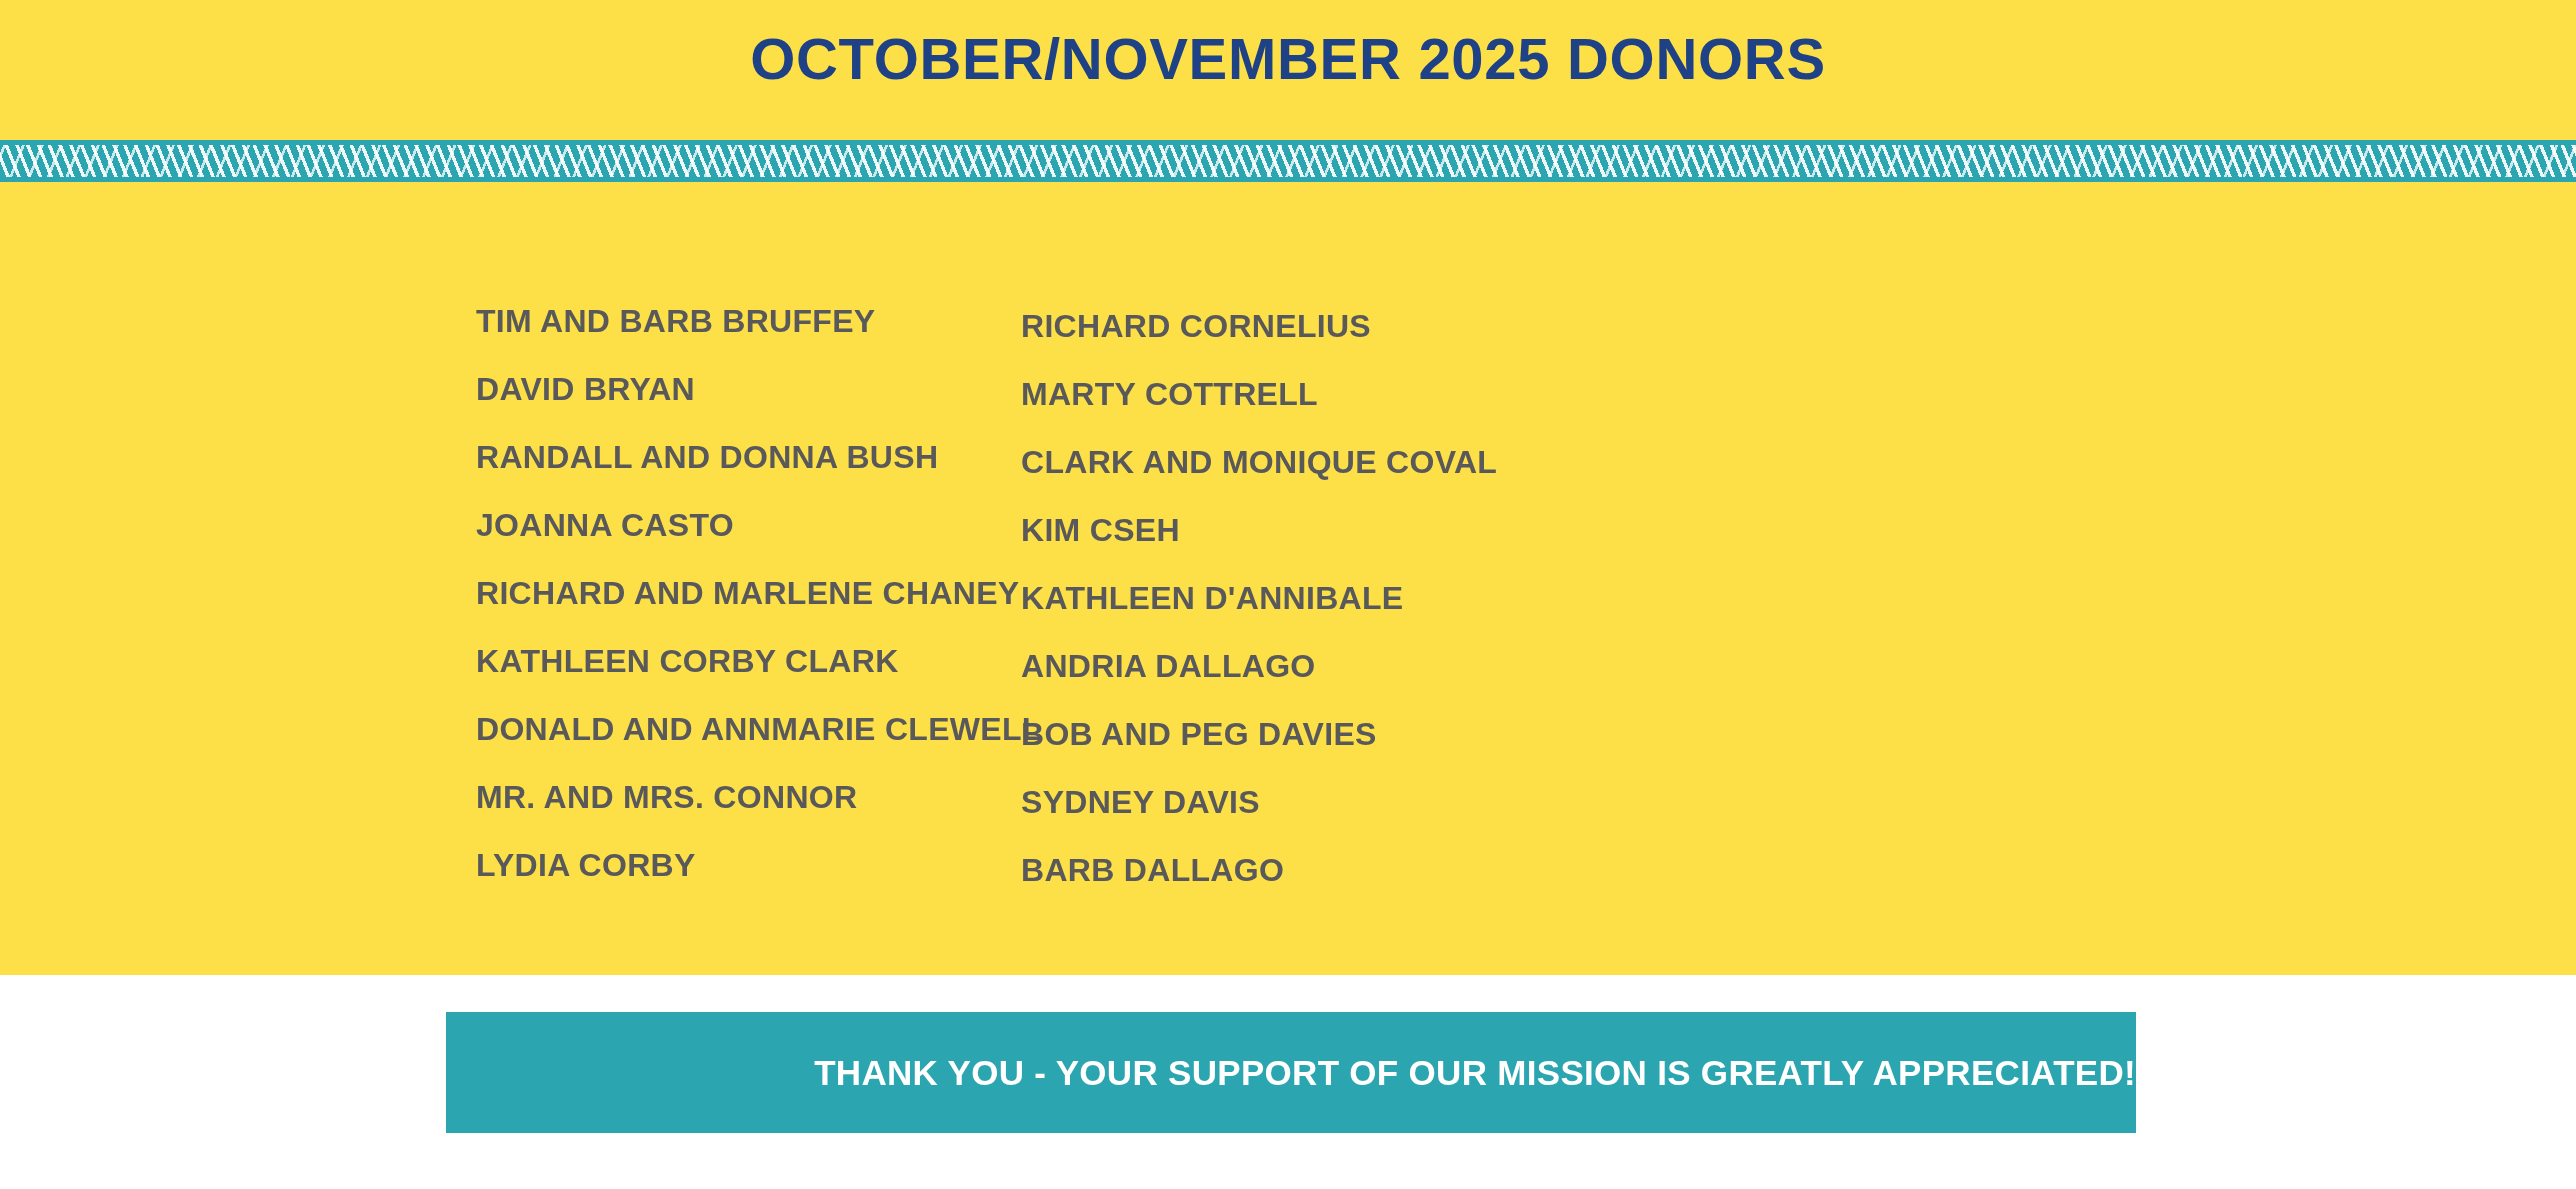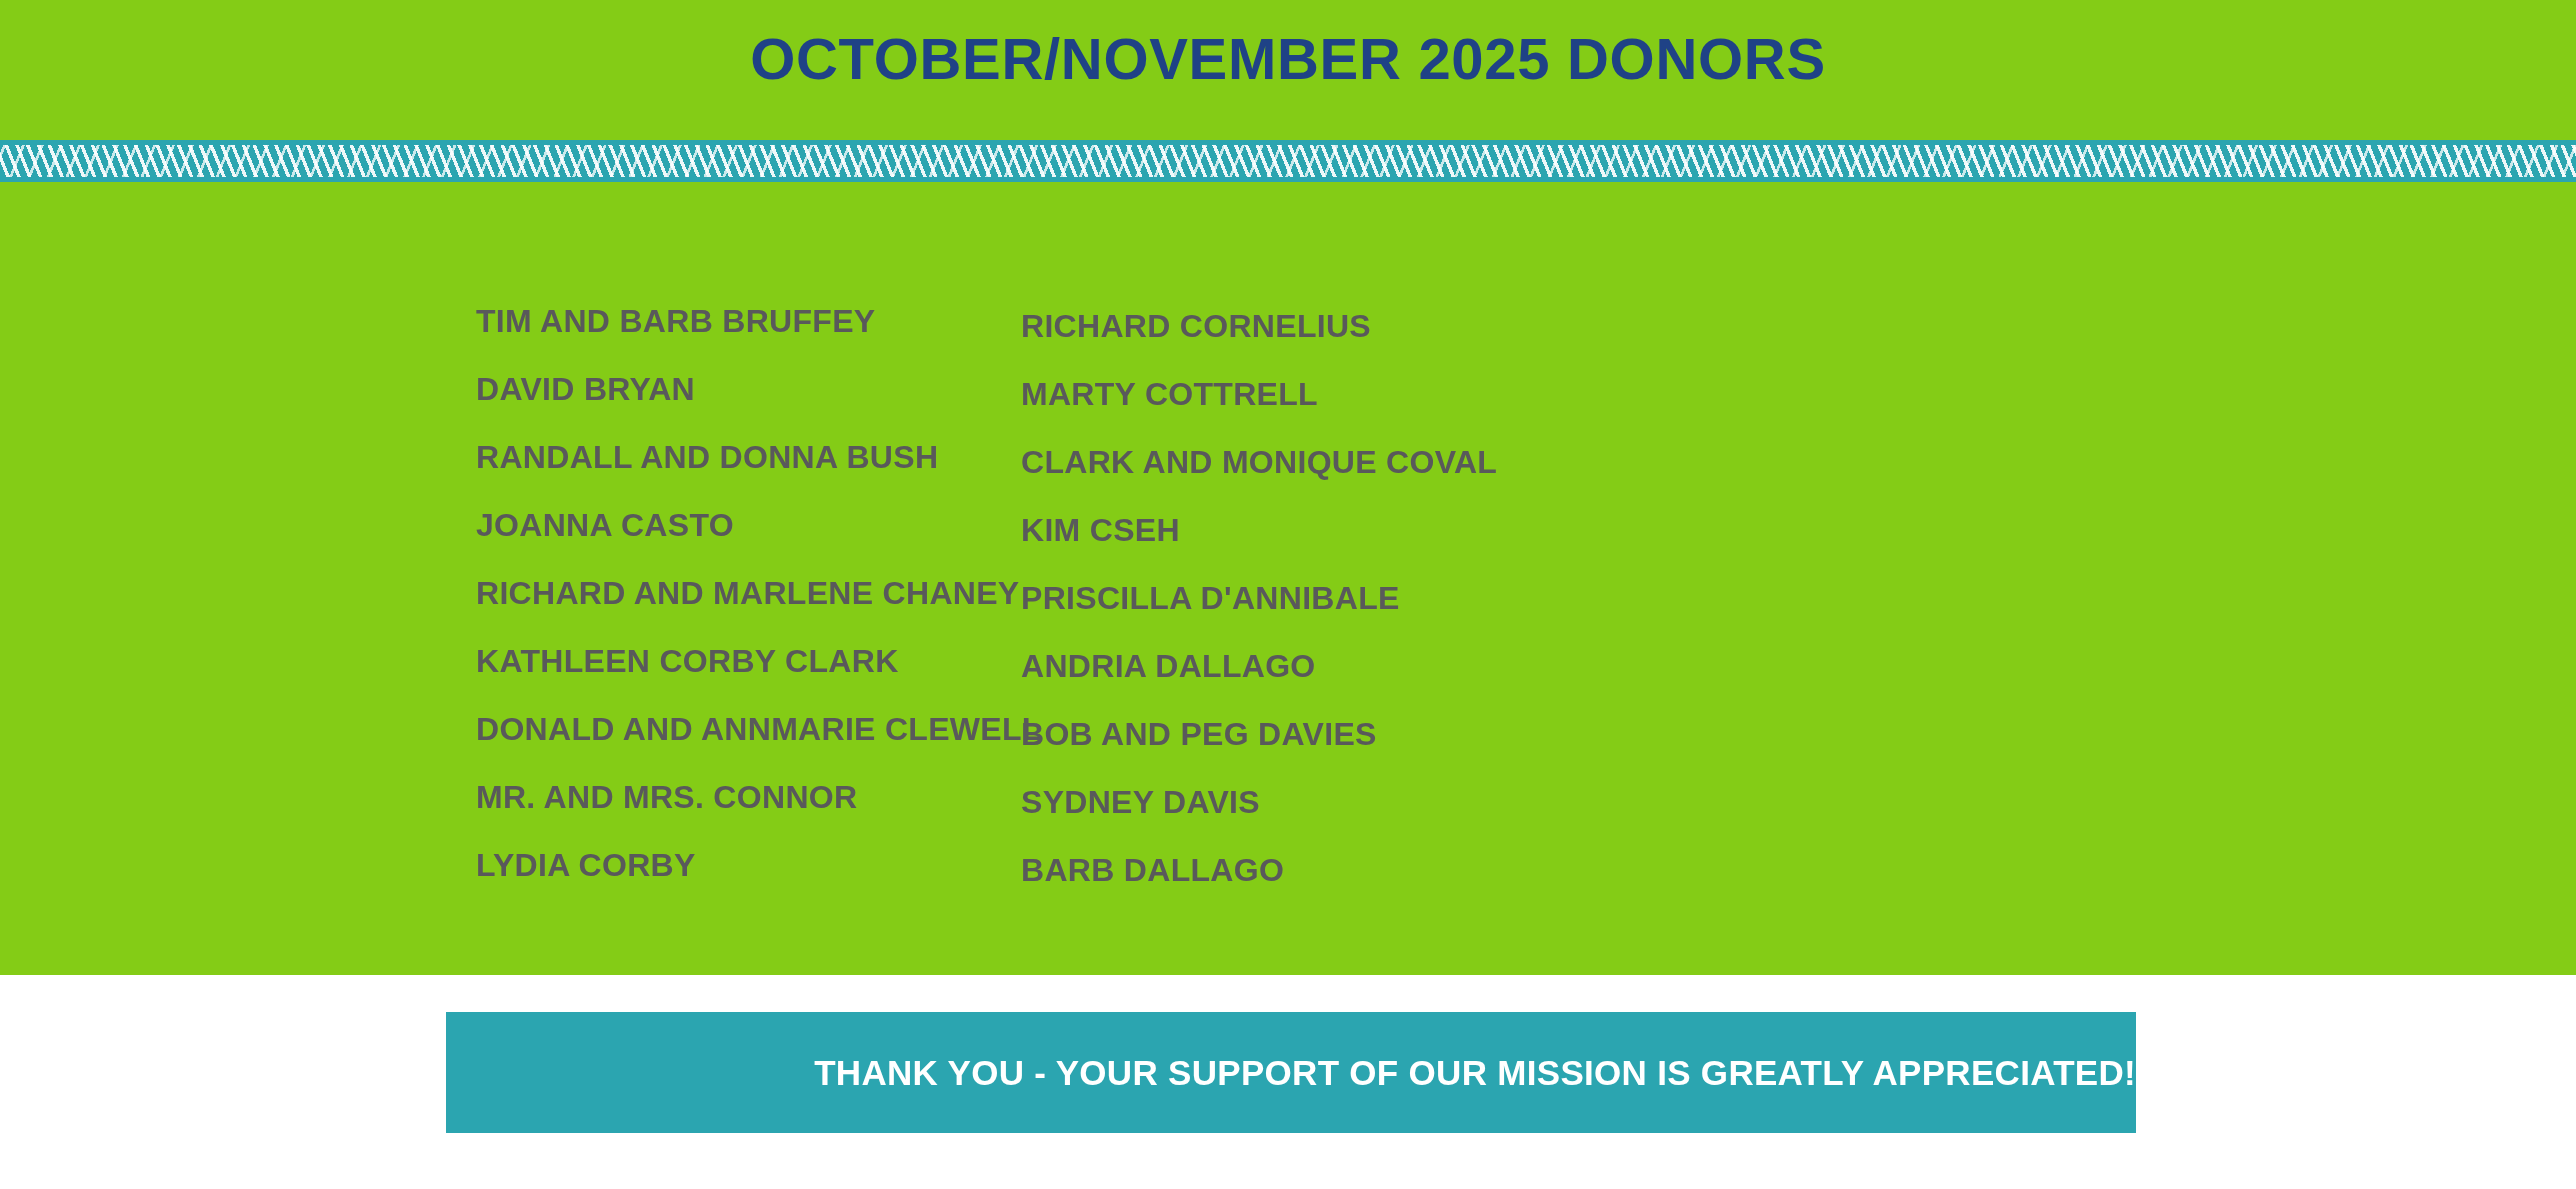--- a/index.html
+++ b/index.html
@@ -12,21 +12,21 @@
     height: 1189px;
     font-family: "Liberation Sans", sans-serif;
     overflow: hidden;
     position: relative;
   }
 
   .page {
     position: relative;
     width: 2576px;
     height: 975px;
-    background: #84cc16;
+    background: #fde047;
   }
 
   
   .title {
     position: absolute;
     top: 27px;
     left: 0;
     width: 2576px;
     text-align: center;
     color: #1F4286;
@@ -168,21 +168,21 @@
       <div class="donor">KATHLEEN CORBY CLARK</div>
       <div class="donor">DONALD AND ANNMARIE CLEWELL</div>
       <div class="donor">MR. AND MRS. CONNOR</div>
       <div class="donor">LYDIA CORBY</div>
     </div>
     <div class="col col-right">
       <div class="donor">RICHARD CORNELIUS</div>
       <div class="donor">MARTY COTTRELL</div>
       <div class="donor">CLARK AND MONIQUE COVAL</div>
       <div class="donor">KIM CSEH</div>
-      <div class="donor">PRISCILLA D'ANNIBALE</div>
+      <div class="donor">KATHLEEN D'ANNIBALE</div>
       <div class="donor">ANDRIA DALLAGO</div>
       <div class="donor">BOB AND PEG DAVIES</div>
       <div class="donor">SYDNEY DAVIS</div>
       <div class="donor">BARB DALLAGO</div>
     </div>
   </div>
 
   <div class="thankyou">
     <div class="thankyou-text">THANK YOU - YOUR SUPPORT OF OUR MISSION IS GREATLY APPRECIATED!</div>
   </div>

